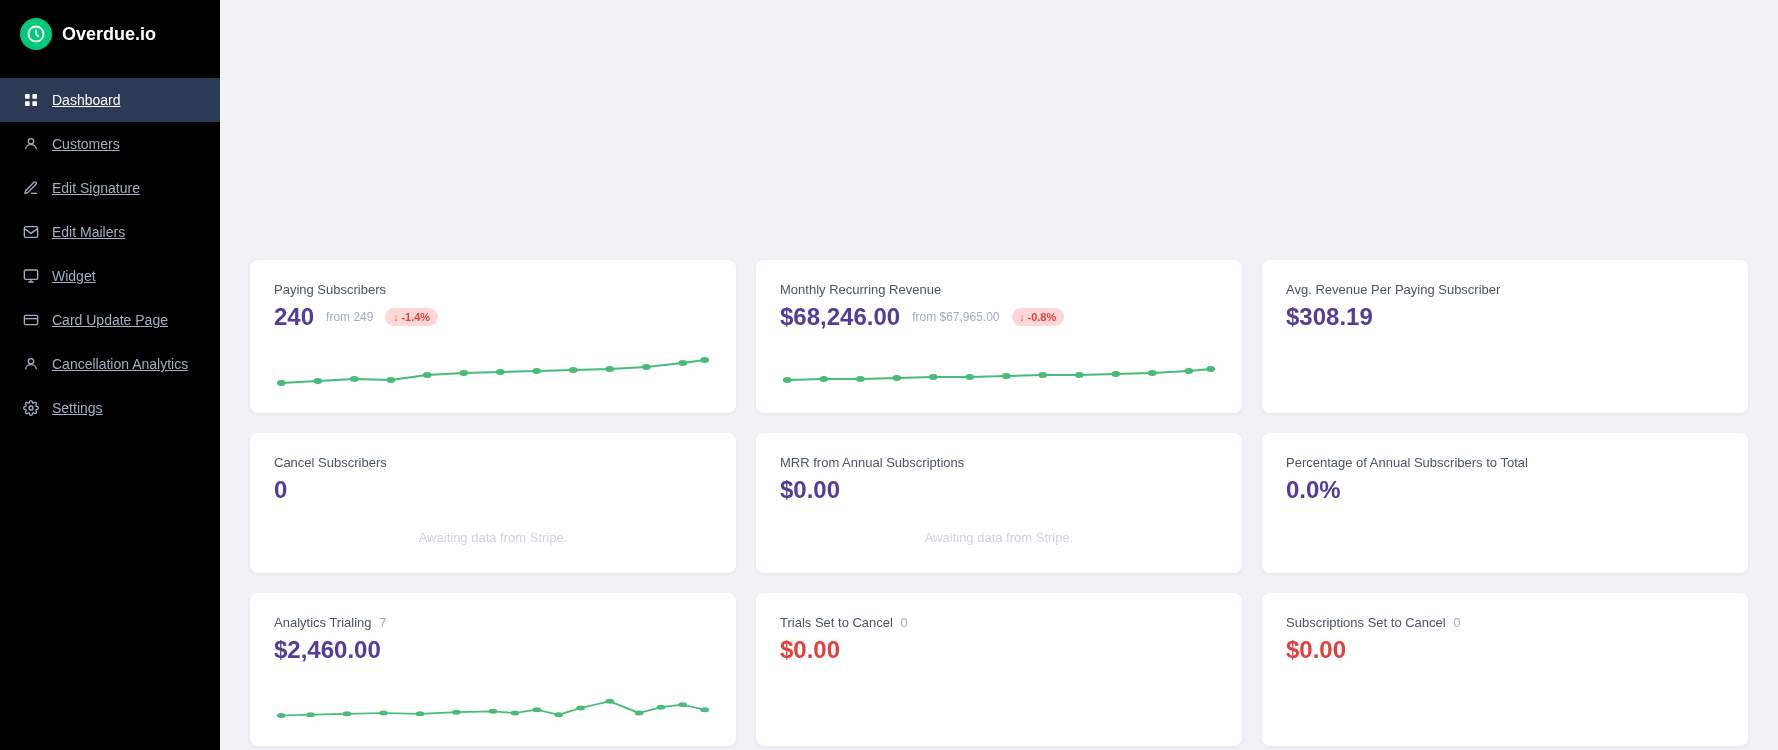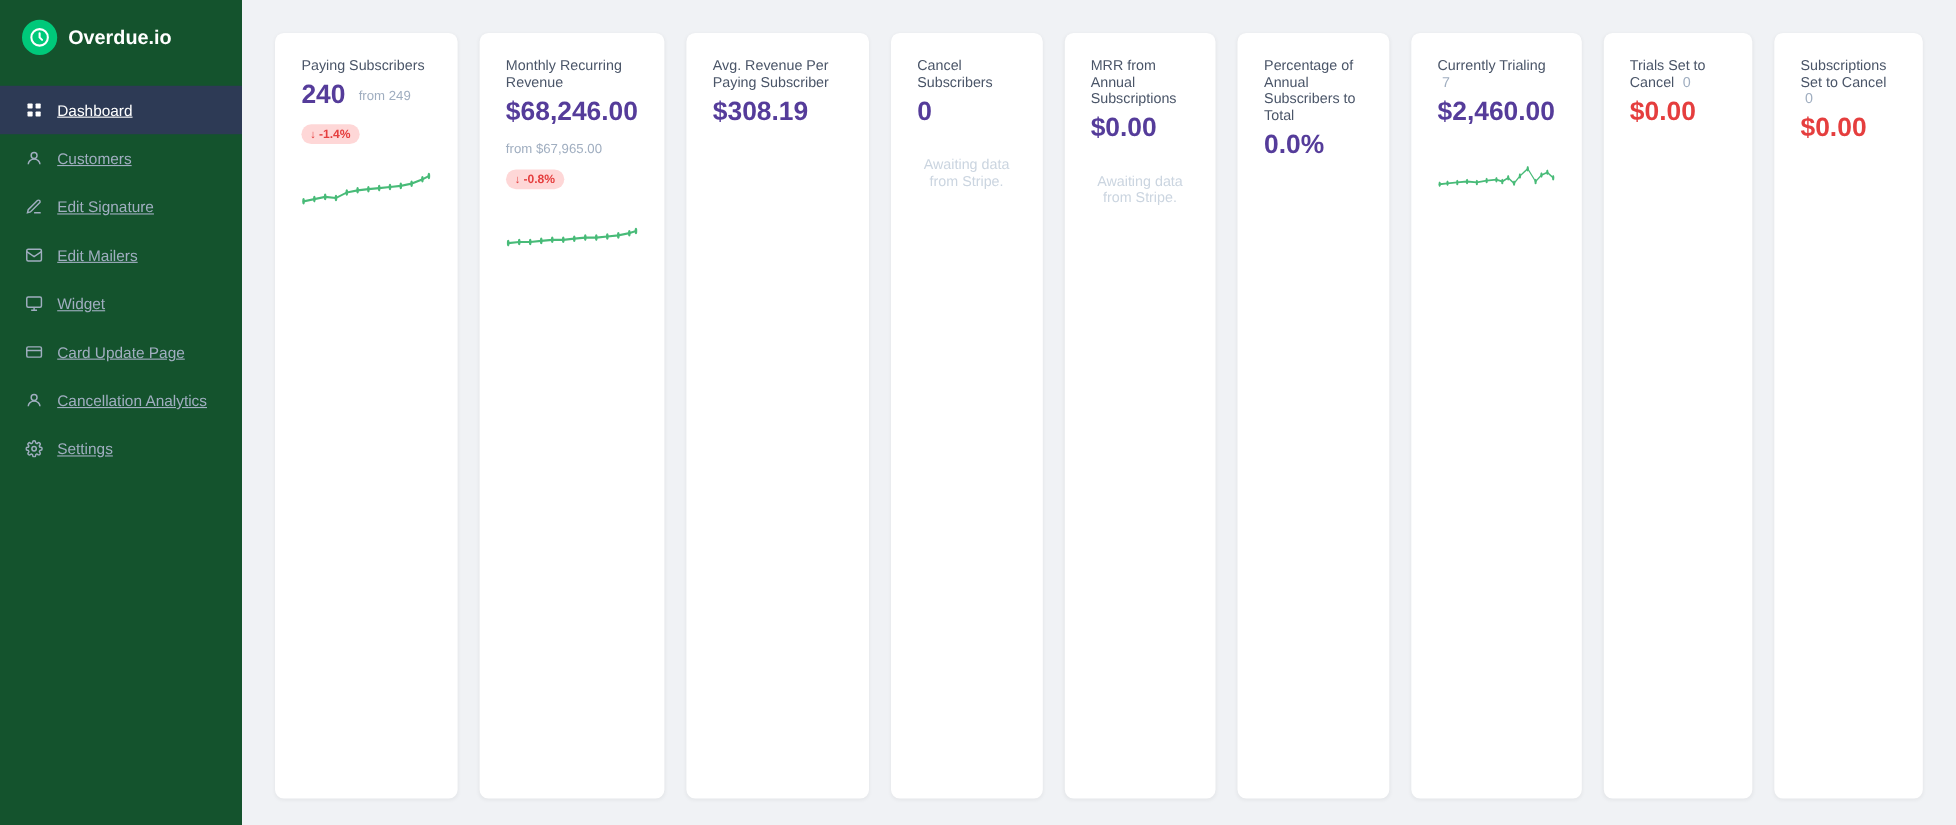--- a/index.html
+++ b/index.html
@@ -1,21 +1,21 @@
 <!DOCTYPE html>
 <html><head>
   <meta charset="utf-8">
   <style>
     * { margin: 0; padding: 0; box-sizing: border-box; }
     body { font-family: -apple-system, BlinkMacSystemFont, 'Segoe UI', sans-serif; background: #f0f2f5; display: flex; height: 750px; overflow: hidden; }
 
     
     .sidebar {
       width: 220px;
-      background: #14532d;
+      background: #000000;
       color: #fff;
       display: flex;
       flex-direction: column;
       flex-shrink: 0;
       height: 100%;
     }
     .sidebar-logo {
       display: flex;
       align-items: center;
       padding: 18px 20px;
@@ -59,24 +59,24 @@
     .nav-icon {
       width: 18px;
       height: 18px;
       display: flex; align-items: center; justify-content: center;
       font-size: 15px;
     }
 
     
     .main {
       flex: 1;
-      padding: 30px 30px 24px 30px;
+      padding: 30px 30px 4px 30px;
       overflow-y: auto;
       display: flex;
-      flex-direction: row;
+      flex-direction: column;
       gap: 20px;
       justify-content: flex-end;
     }
 
     
     .metrics-row {
       display: grid;
       grid-template-columns: 1fr 1fr 1fr;
       gap: 20px;
     }
@@ -346,21 +346,21 @@
       <div class="card-value-row">
         <span class="card-value">0.0%</span>
       </div>
     </div>
   </div>
 
   <div class="metrics-row">
 
     <div class="card">
       <div class="card-title">
-        <span>Currently Trialing</span>
+        <span>Analytics Trialing</span>
         <span class="count-badge">7</span>
       </div>
       <div class="card-value-row">
         <span class="card-value">$2,460.00</span>
       </div>
       <div class="sparkline-container">
         <svg class="sparkline" viewBox="0 0 300 60" preserveAspectRatio="none">
           <polyline points="5,45 25,44 50,43 75,42 100,43 125,41 150,40 165,42 180,38 195,44 210,36 230,28 250,42 265,35 280,32 295,38" fill="none" stroke="#48bb78" stroke-width="2" stroke-linejoin="round"></polyline>
           <circle cx="5" cy="45" r="3" fill="#48bb78"></circle>
           <circle cx="25" cy="44" r="3" fill="#48bb78"></circle>

